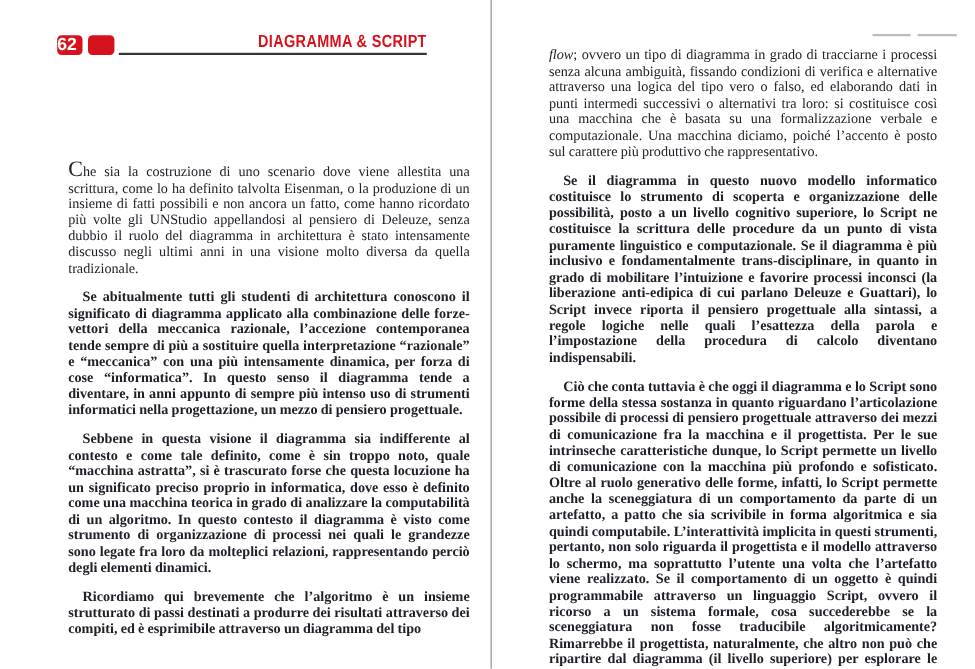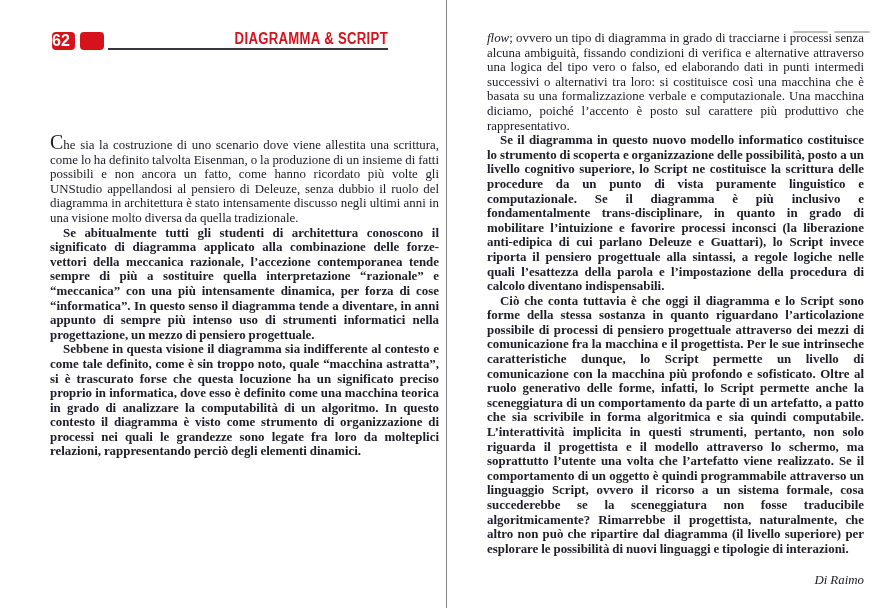--- a/index.html
+++ b/index.html
@@ -53,21 +53,21 @@
   .text-col{
     position:absolute;
     color:var(--ink);
     font-size:12.9px;line-height:14.6px;
     text-align:justify;
     hyphens:auto;-webkit-hyphens:auto;
     word-spacing:-0.3px;
   }
   .text-col-left{left:50px;top:135px;width:389px;}
   .text-col-right{left:39px;top:31px;width:377px;}
-  .para{margin:0;padding:0;}
+  .para{margin:12px;padding:0;}
   .indent{text-indent:13px;font-weight:bold;}
   .opening::first-letter{font-size:1.55em;}
   .lead-italic{font-style:italic;}
   .signature{
     margin:17px 0 0;padding:0;text-align:right;font-style:italic;
   }
 
   
   .scan-mark{
     position:absolute;top:31px;height:2px;border-radius:1px;
@@ -86,20 +86,21 @@
       <span>62</span>
     </div>
     <div class="badge badge-blank"></div>
     <div class="header-rule"></div>
     <div class="running-head">DIAGRAMMA &amp; SCRIPT</div>
 
     <div class="text-col text-col-left">
       <p class="para opening" lang="it">Che sia la costruzione di uno scenario dove viene allestita una scrittura, come lo ha definito talvolta Eisenman, o la produzione di un insieme di fatti possibili e non ancora un fatto, come hanno ricordato più volte gli UNStudio appellandosi al pensiero di Deleuze, senza dubbio il ruolo del diagramma in architettura è stato intensamente discusso negli ultimi anni in una visione molto diversa da quella tradizionale.</p>
       <p class="para indent" lang="it">Se abitualmente tutti gli studenti di architettura conoscono il significato di diagramma applicato alla combinazione delle forze-vettori della meccanica razionale, l’accezione contemporanea tende sempre di più a sostituire quella interpretazione “razionale” e “meccanica” con una più intensamente dinamica, per forza di cose “informatica”. In questo senso il diagramma tende a diventare, in anni appunto di sempre più intenso uso di strumenti informatici nella progettazione, un mezzo di pensiero progettuale.</p>
       <p class="para indent" lang="it">Sebbene in questa visione il diagramma sia indifferente al contesto e come tale definito, come è sin troppo noto, quale “macchina astratta”, si è trascurato forse che questa locuzione ha un significato preciso proprio in informatica, dove esso è definito come una macchina teorica in grado di analizzare la computabilità di un algoritmo. In questo contesto il diagramma è visto come strumento di organizzazione di processi nei quali le grandezze sono legate fra loro da molteplici relazioni, rappresentando perciò degli elementi dinamici.</p>
+      <p class="para indent" lang="it">Ricordiamo qui brevemente che l’algoritmo è un insieme strutturato di passi destinati a produrre dei risultati attraverso dei compiti, ed è esprimibile attraverso un diagramma del tipo</p>
     </div>
   </section>
 
   <div class="gutter"></div>
 
   <section class="page page-right">
     <div class="scan-mark scan-mark-1"></div>
     <div class="scan-mark scan-mark-2"></div>
 
     <div class="text-col text-col-right">

